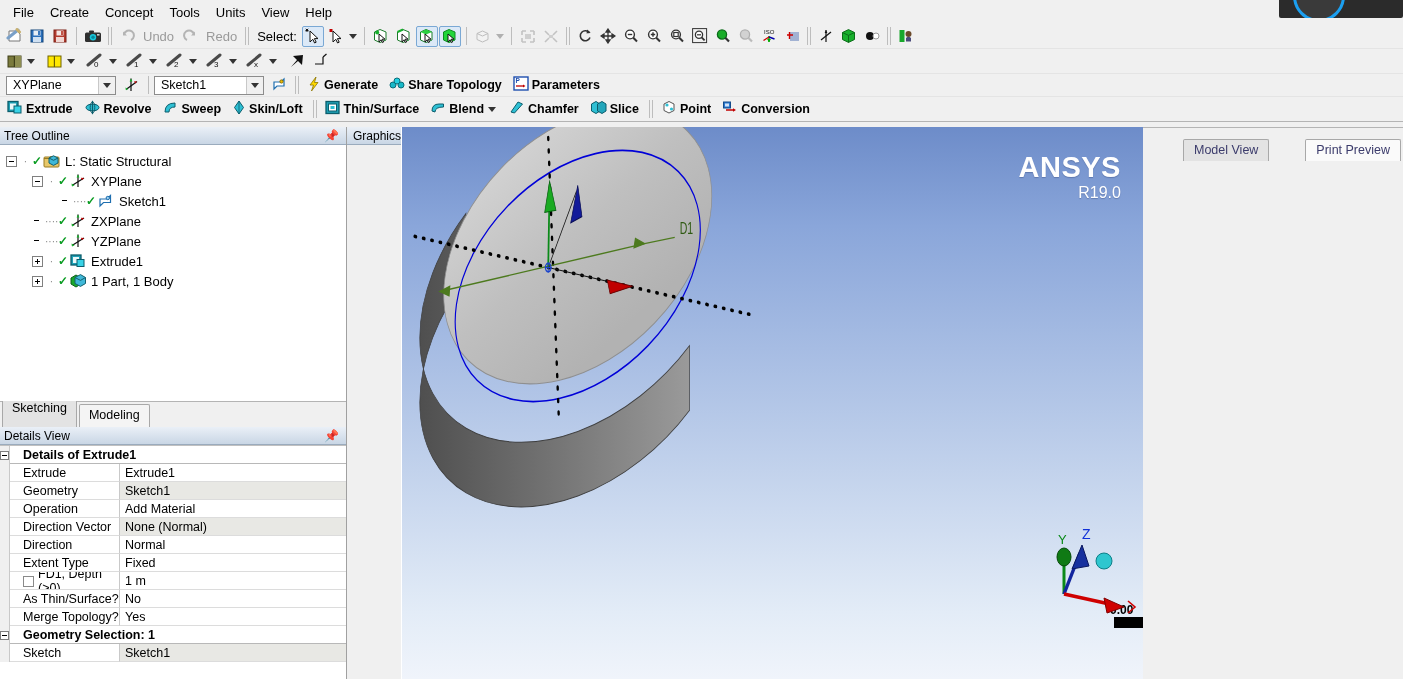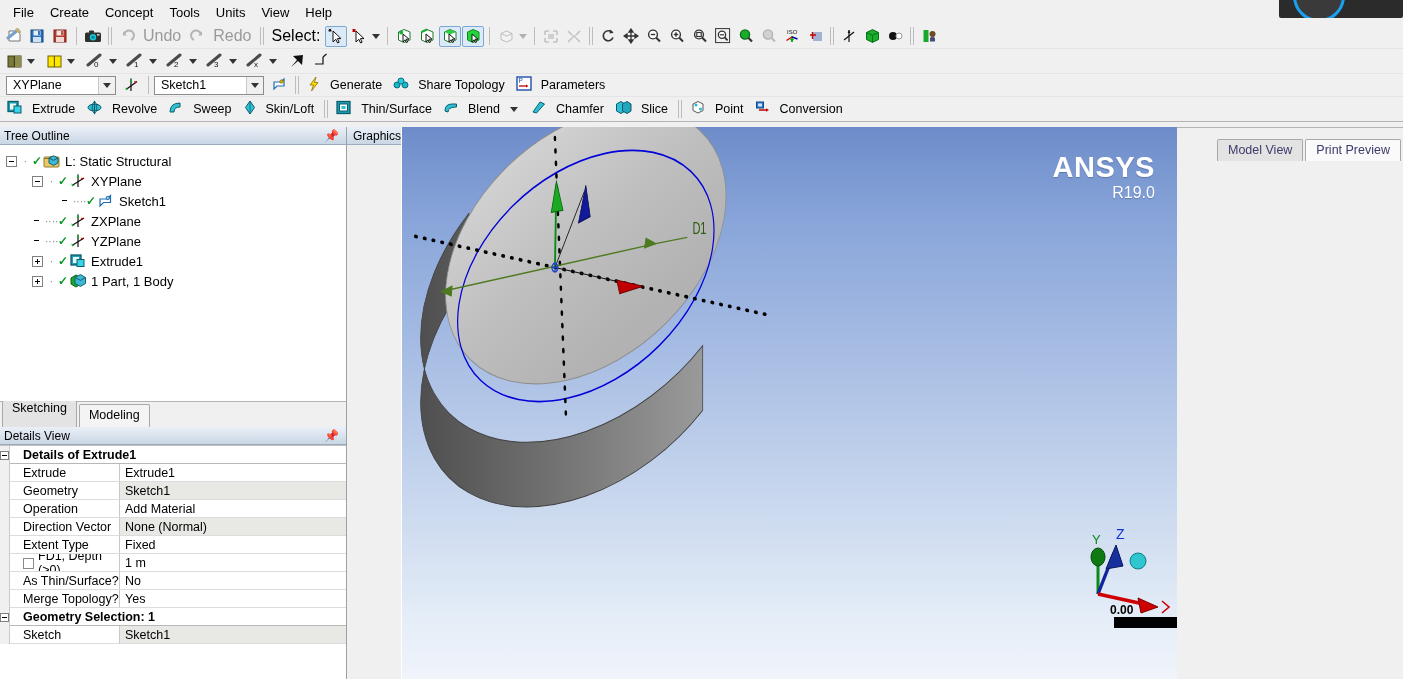--- a/index.html
+++ b/index.html
@@ -54,32 +54,32 @@
   .tbtn.pressed { background: #dce9f7; border-color: #7aa8d4; }
   .tsep {
     width: 1px; height: 18px; background: #bdbdbd;
     margin: 0 4px; flex: none;
   }
   .tsep2 {
     width: 4px; height: 18px; flex: none;
     border-left: 1px solid #bdbdbd; border-right: 1px solid #bdbdbd;
     margin: 0 3px;
   }
-  .tlabel { font-size: 16px; padding: 0 4px; white-space: nowrap; }
+  .tlabel { font-size: 13px; padding: 0 4px; white-space: nowrap; }
   .tlabel.dim { color: #9a9a9a; }
   .caret {
     width: 0; height: 0; flex: none;
     border-left: 4px solid transparent; border-right: 4px solid transparent;
     border-top: 5px solid #333; margin-left: 1px; margin-right: 2px;
   }
   .cmdbtn {
-    display: flex; align-items: center; gap: 9px;
+    display: flex; align-items: center; gap: 3px;
     padding: 1px 5px 1px 3px; height: 21px;
     border: 1px solid transparent; border-radius: 2px;
-    white-space: nowrap; font-size: 12.5px;
+    white-space: nowrap; font-size: 12.5px; font-weight: bold;
   }
 
   .combo {
     display: flex; align-items: center;
     height: 19px; background: #fff;
     border: 1px solid #8c8c8c;
     font-size: 12.5px; padding-left: 6px;
     position: relative;
   }
   .combo .cval { flex: 1; }
@@ -214,21 +214,21 @@
     position: absolute; right: 22px; top: 26px;
     text-align: right; color: #fff; line-height: 1;
     text-shadow: 0 1px 1px rgba(40,60,110,.35);
   }
   .ansys-logo .a1 { font-size: 29px; font-weight: bold; letter-spacing: .5px; }
   .ansys-logo .a2 { font-size: 16px; margin-top: 3px; }
 
   .gfx-bottombar {
     height: 34px; flex: none; background: #f0f0f0;
     display: flex; align-items: flex-end; padding-left: 40px;
-    border-top: 1px solid #b4b4b4; overflow: hidden;
+    border-top: 1px solid #b4b4b4; overflow: hidden; gap: 34px;
   }
   .gtab {
     padding: 3px 10px 4px 10px; font-size: 12.5px;
     border: 1px solid #a8a8a8; border-bottom: none;
     background: #e3e3e3; margin-right: 2px; color: #3b3b6b;
     border-radius: 2px 2px 0 0;
   }
   .gtab.active { background: #fafafa; }
 
   
@@ -863,20 +863,25 @@
             <span class="dname">Operation</span>
             <span class="dval">Add Material</span>
           </div>
           <div class="drow grey">
             <span class="dgutter"></span>
             <span class="dname">Direction Vector</span>
             <span class="dval">None (Normal)</span>
           </div>
           <div class="drow">
             <span class="dgutter"></span>
+            <span class="dname">Direction</span>
+            <span class="dval">Normal</span>
+          </div>
+          <div class="drow">
+            <span class="dgutter"></span>
             <span class="dname">Extent Type</span>
             <span class="dval">Fixed</span>
           </div>
           <div class="drow">
             <span class="dgutter"></span>
             <span class="dname">
               <span class="dcheckbox"></span>
               <span>FD1,  Depth (&gt;0)</span>
             </span>
             <span class="dval">1 m</span>

